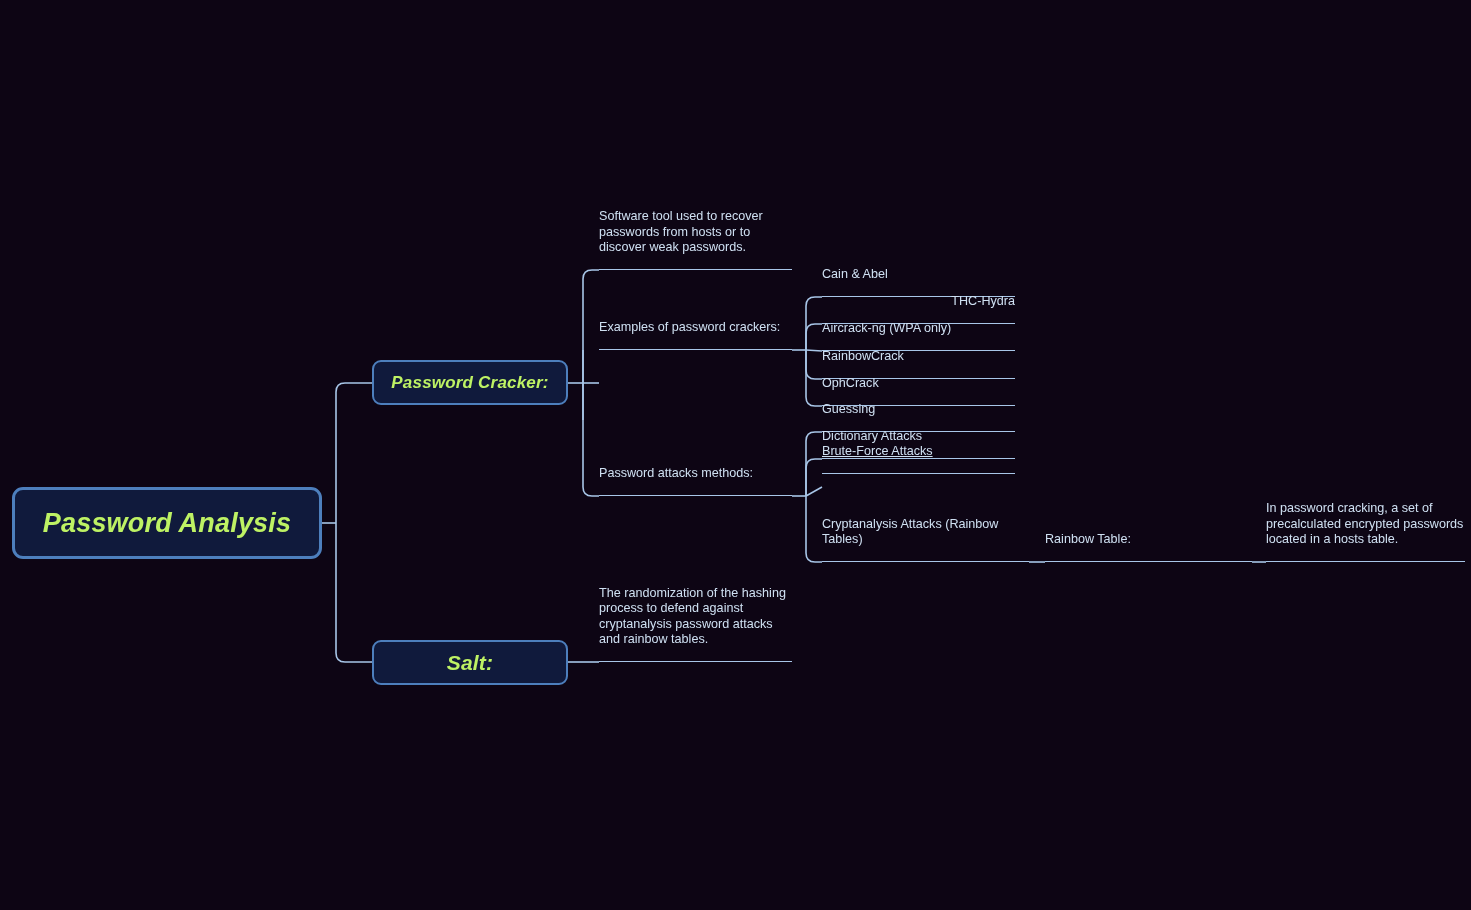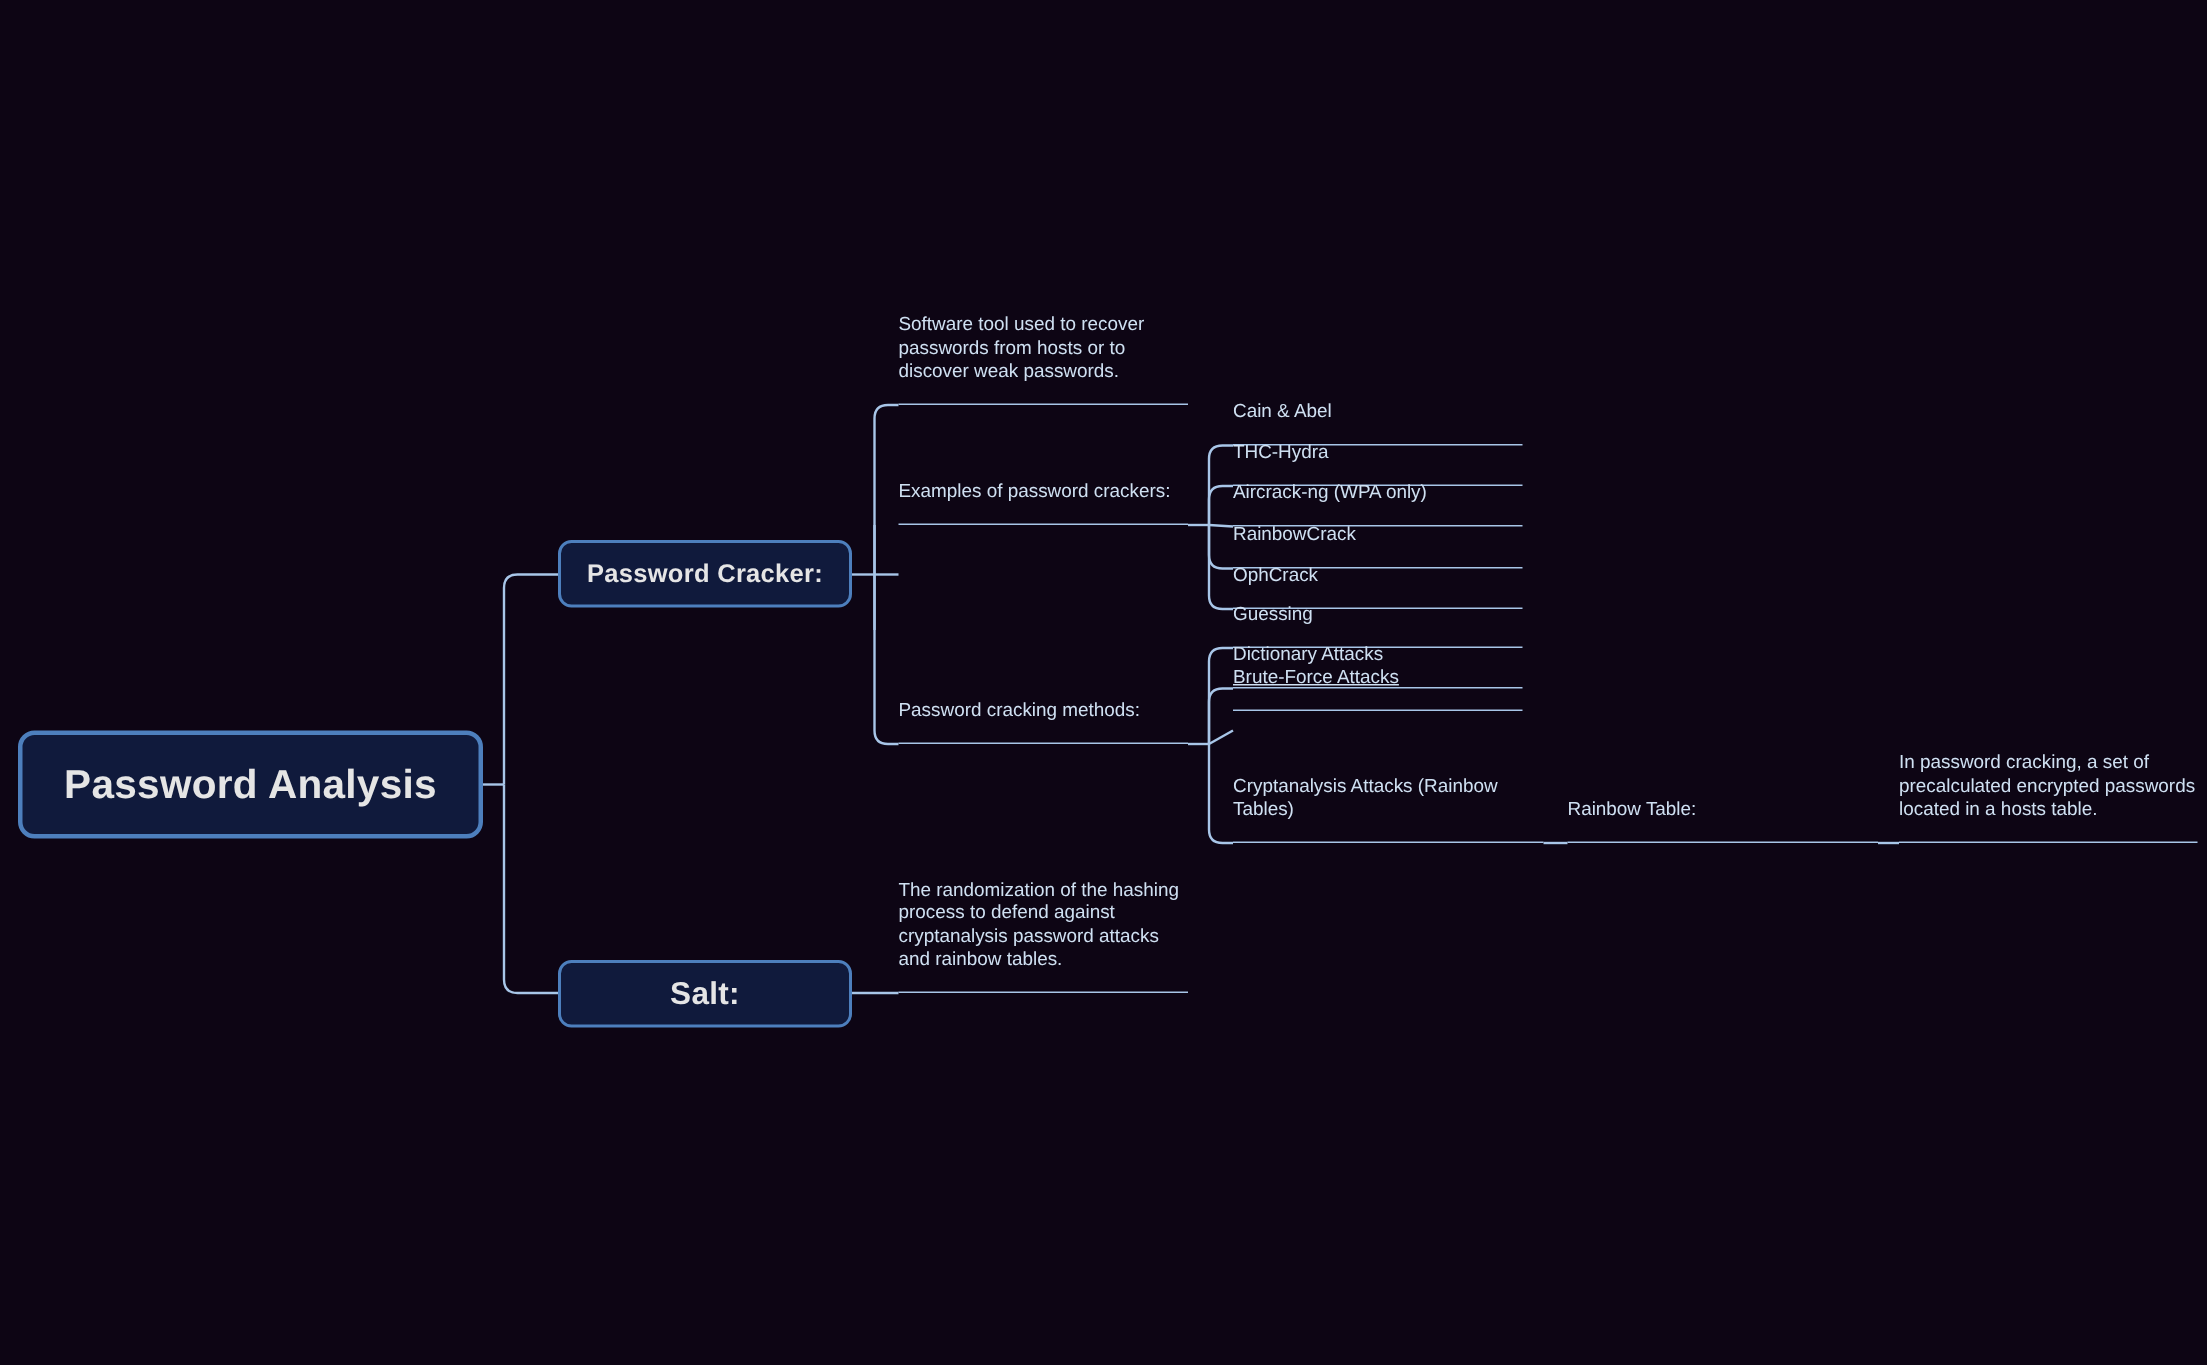--- a/index.html
+++ b/index.html
@@ -41,21 +41,22 @@
   
   .box-node {
     position: absolute;
     box-sizing: border-box;
     background: #101a3c;
     border: 2.5px solid #4d7fbd;
     border-radius: 9px;
     display: flex;
     align-items: center;
     justify-content: center;
-    color: #e5e5e5;
+    color: #bef264;
+    font-style: italic;
     font-weight: bold;
     letter-spacing: 0.2px;
     text-align: center;
   }
   #node-root {
     left: 12px;
     top: 487px;
     width: 310px;
     height: 72px;
     font-size: 27px;
@@ -98,21 +99,21 @@
   
   .lvl2 { left: 599px; width: 193px; }
   #t-cracker-def   { top: 222px; height: 48px; }
   #t-examples      { top: 330px; height: 20px; }
   #t-methods       { top: 476px; height: 20px; }
   #t-salt-def      { top: 599px; height: 63px; }
 
   
   .lvl3 { left: 822px; width: 193px; }
   #t-cain      { top: 279px; height: 18px; }
-  #t-hydra     { top: 306px; height: 18px; }
+  #t-hydra     { top: 306px; height: 18px; text-align: right; }
   #t-aircrack  { top: 333px; height: 18px; }
   #t-rainbowc  { top: 361px; height: 18px; }
   #t-ophcrack  { top: 388px; height: 18px; }
   #t-guessing  { top: 414px; height: 18px; }
   #t-dictionary{ top: 441px; height: 18px; }
   #t-brute     { top: 456px; height: 18px; text-decoration: underline; }
   #t-crypt     { top: 520px; height: 42px; width: 207px; }
 
   
   #t-rainbow-table {
@@ -179,21 +180,21 @@
 
   <div class="text-node lvl2" id="t-cracker-def">
     <span class="t">Software tool used to recover passwords from hosts or to discover weak passwords.</span>
   </div>
 
   <div class="text-node lvl2" id="t-examples">
     <span class="t">Examples of password crackers:</span>
   </div>
 
   <div class="text-node lvl2" id="t-methods">
-    <span class="t">Password cracking methods:</span>
+    <span class="t">Password attacks methods:</span>
   </div>
 
   <div class="text-node lvl2" id="t-salt-def">
     <span class="t">The randomization of the hashing process to defend against cryptanalysis password attacks and rainbow tables.</span>
   </div>
 
   <div class="text-node lvl3" id="t-cain">
     <span class="t">Cain &amp; Abel</span>
   </div>
   <div class="text-node lvl3" id="t-hydra">

